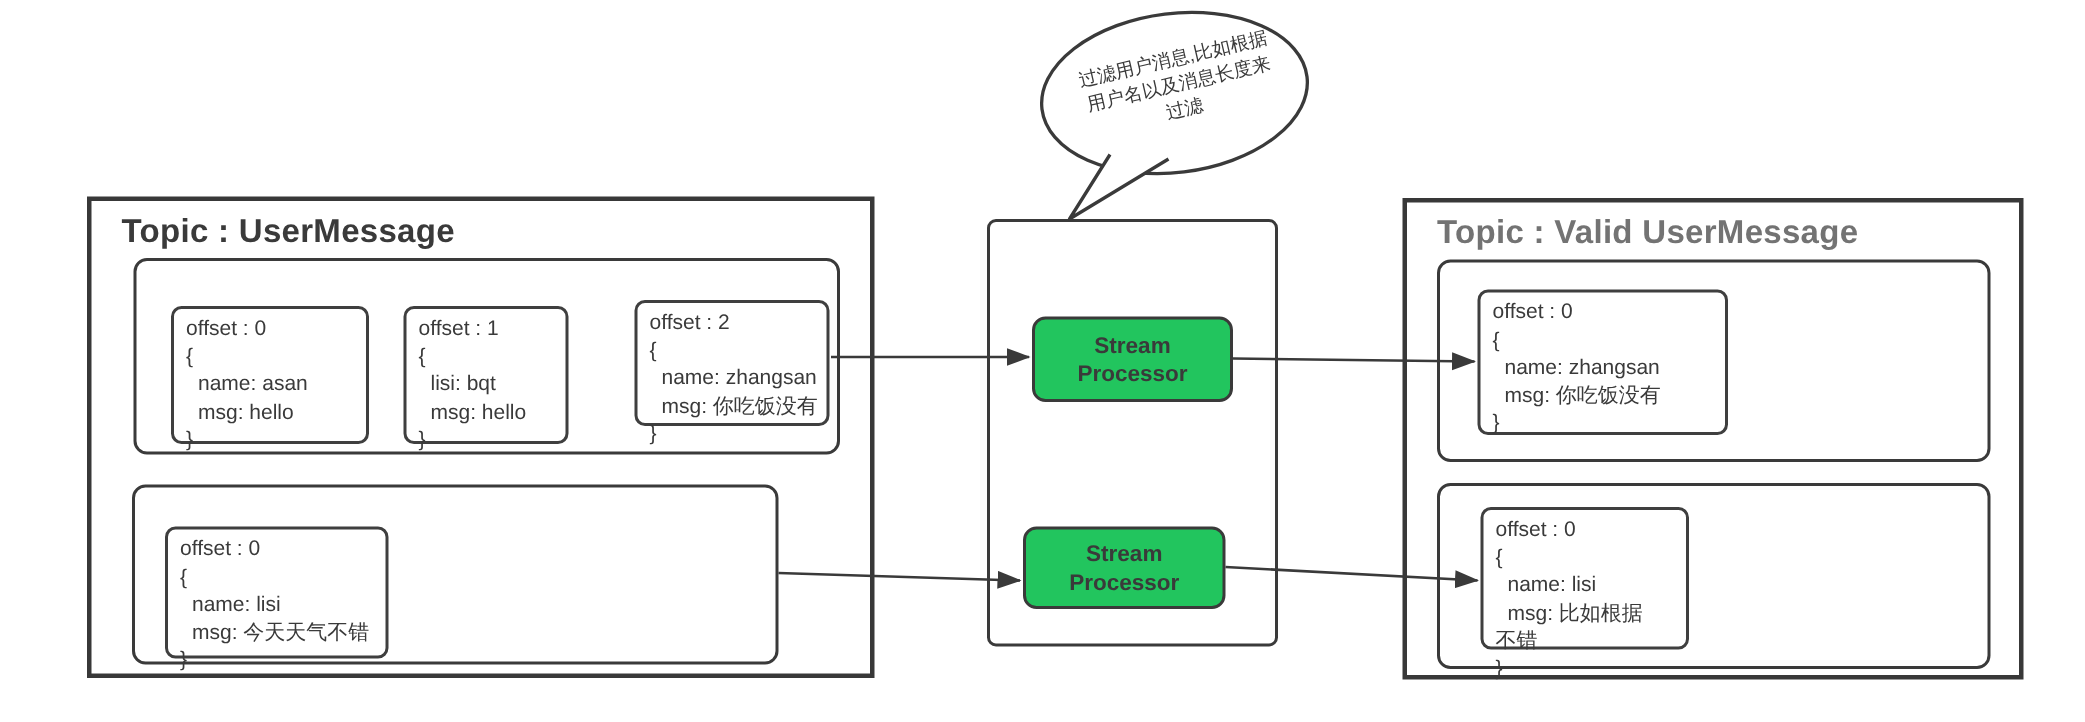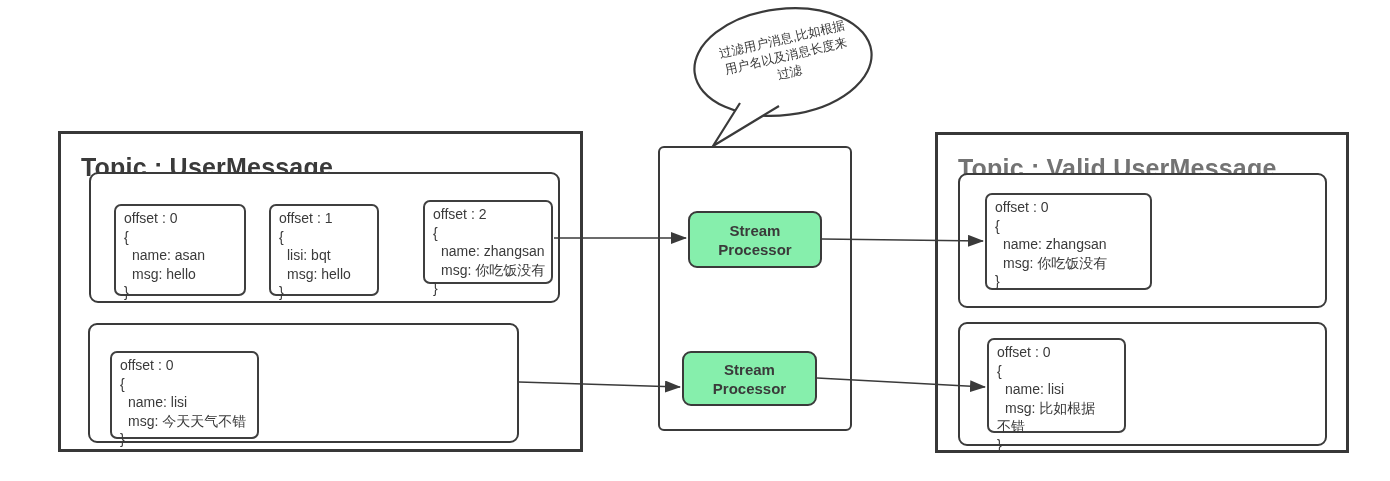--- a/index.html
+++ b/index.html
@@ -3,36 +3,36 @@
 <meta charset="utf-8">
 <style>
   html,body { margin:0; padding:0; background:#ffffff; }
   body { font-family:"Liberation Sans","DejaVu Sans",sans-serif; color:#3a3a3a; }
   #canvas { position:relative; width:1390px; height:481px; background:#fff; overflow:hidden; }
 
   .abs { position:absolute; }
 
   
   .topic-box { border:3px solid #383838; background:#fff; box-sizing:border-box; }
-  .topic-title { position:absolute; left:20px; top:19px; font-size:25px; font-weight:bold; letter-spacing:0.2px; }
+  .topic-title { position:absolute; left:20px; top:7px; font-size:22px; font-weight:bold; letter-spacing:0.2px; }
   .topic-title.red { color:#737373; }
 
   
   .partition-box { border:2px solid #3a3a3a; border-radius:9px; background:#fff; box-sizing:border-box; }
   .partition-title { position:absolute; font-size:15px; font-weight:bold; white-space:nowrap; }
 
   
   .msg-box { border:2px solid #3f3f3f; border-radius:7px; background:#fff; box-sizing:border-box;
              font-size:14px; line-height:18.5px; padding:3px 6px 0 8px; overflow:visible; white-space:nowrap; }
   .msg-box .indent { padding-left:8px; }
 
   
   .proc-box { border:2.5px solid #3a3a3a; border-radius:6px; background:#fff; box-sizing:border-box; }
   .proc-label { position:absolute; font-size:13.5px; font-weight:bold; }
-  .sp-box { border:2.5px solid #3a3a3a; border-radius:9px; background:#86efac; box-sizing:border-box;
+  .sp-box { border:2.5px solid #3a3a3a; border-radius:9px; background:#22c55e; box-sizing:border-box;
             display:flex; align-items:center; justify-content:center; text-align:center;
             font-size:15px; font-weight:bold; line-height:19px; }
   .sp-box .wrapcap { width:86px; }
 
   
   .bubble-text { position:absolute; left:704px; top:31px; width:164px; text-align:center;
                  font-size:12.5px; line-height:17px; transform:rotate(-13deg); color:#3a3a3a; z-index:4; }
 
   svg.overlay { position:absolute; left:0; top:0; z-index:3; pointer-events:none; }
   .layer { z-index:1; }

